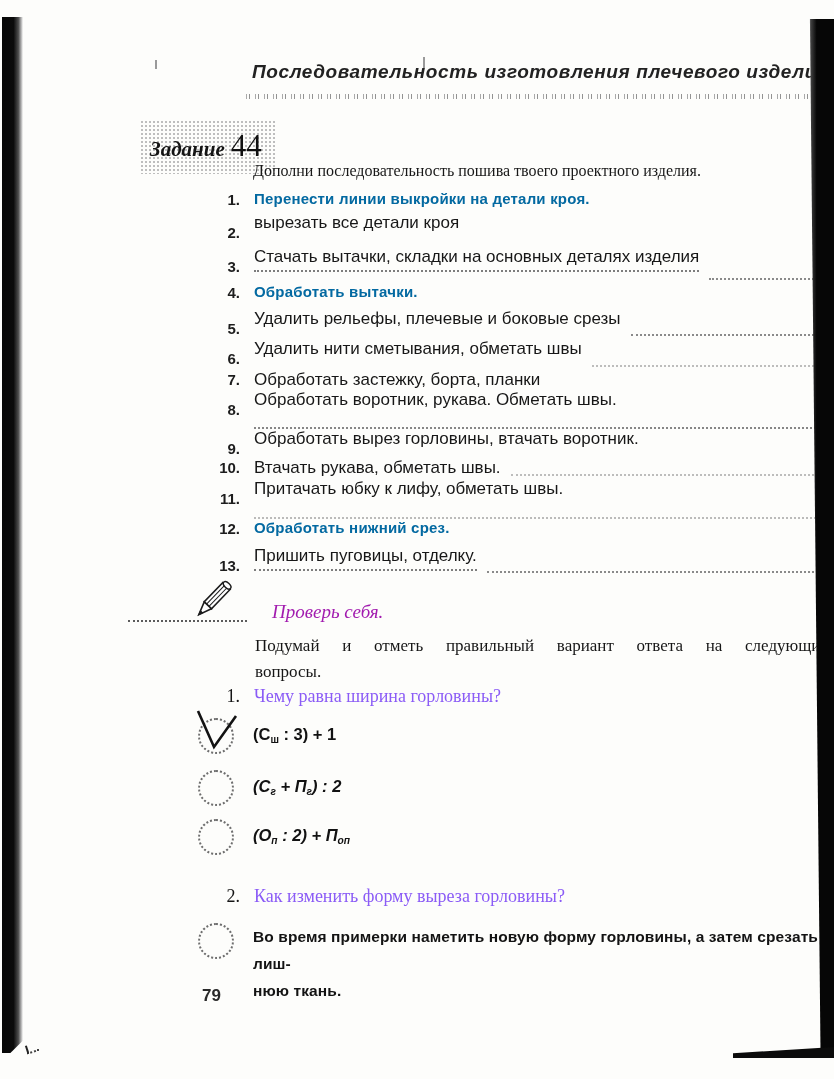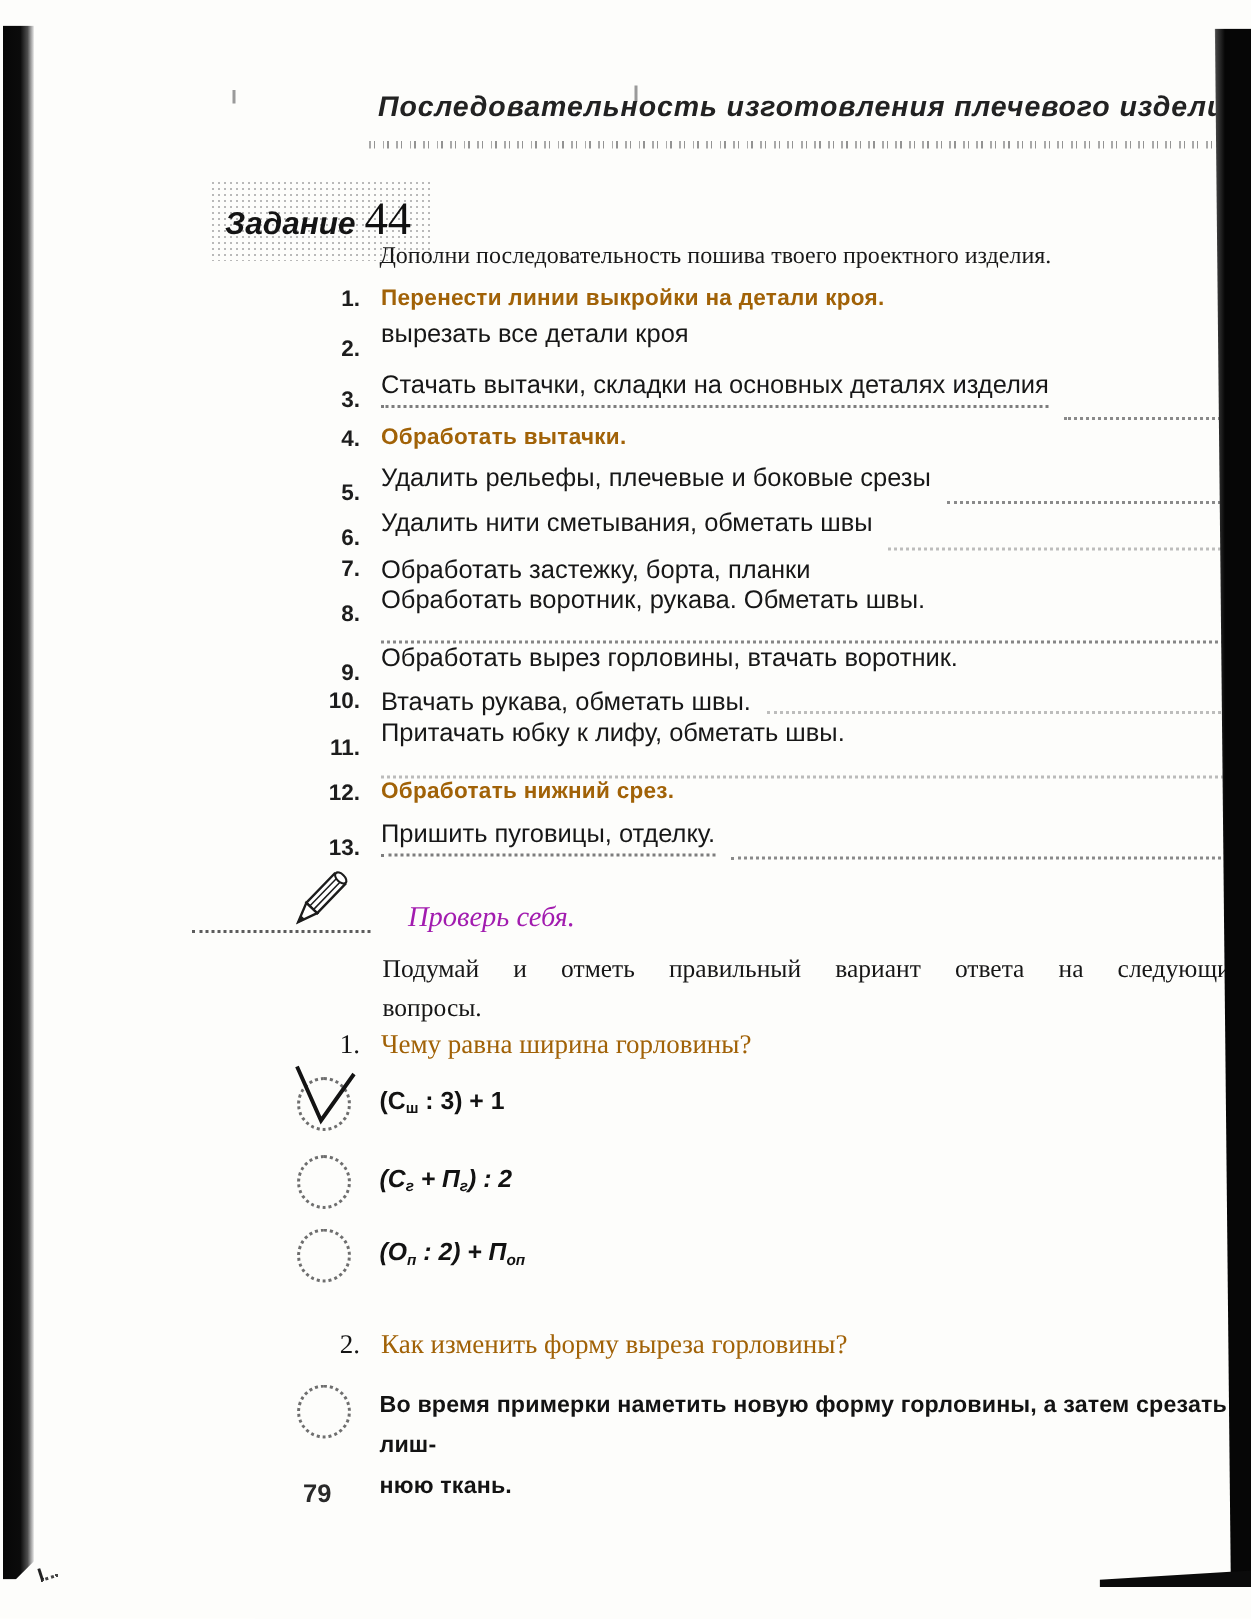--- a/index.html
+++ b/index.html
@@ -22,50 +22,50 @@
   .tick-b{left:423px;top:57px;width:2px;height:11px;}
   
   .title{position:absolute;left:252px;top:61px;z-index:1;
     font-family:"Liberation Sans",sans-serif;font-weight:bold;font-style:italic;
     font-size:19px;letter-spacing:.6px;color:#222;}
   .title-rule{position:absolute;left:246px;top:94px;width:586px;height:5px;z-index:1;opacity:.75;
     background:repeating-linear-gradient(90deg,#8d8d8d 0 1px,transparent 1px 3px,#6f6f6f 3px 4px,transparent 4px 9px);}
   
   .task-badge{position:absolute;left:140px;top:120px;z-index:1;padding:8px 14px 10px 10px;
     background-image:radial-gradient(#b9b9b9 .7px,transparent .8px);background-size:4px 4px;}
-  .task-label{font-family:Liberation Sans, sans-serif;font-style:italic;font-weight:bold;font-size:21px;color:#141414;text-align:center;}
+  .task-label{font-family:Liberation Serif, serif;font-style:italic;font-weight:bold;font-size:21px;color:#141414;text-align:center;}
   .task-number{font-family:"Liberation Serif",serif;font-size:31px;color:#101010;margin-left:6px;}
   .intro{position:absolute;left:253px;top:162px;font-size:16px;color:#181818;z-index:1;}
   
   .steps{position:absolute;left:208px;top:190px;width:614px;z-index:1;}
   .step{display:flex;align-items:flex-start;}
   .snum{flex:0 0 32px;text-align:right;font-family:"Liberation Sans",sans-serif;
     font-size:15px;font-weight:bold;color:#1d1d1d;padding-top:1px;}
   .num-low .snum{padding-top:11px;}
   .stext{margin-left:14px;white-space:nowrap;}
   .t-written{font-family:Liberation Sans, sans-serif;font-size:17px;color:#171717;}
-  .t-print{font-family:"Liberation Sans",sans-serif;font-size:15px;font-weight:bold;color:#a16207;letter-spacing:.2px;}
+  .t-print{font-family:"Liberation Sans",sans-serif;font-size:15px;font-weight:bold;color:#0369a1;letter-spacing:.2px;}
   .u-dot{border-bottom:2px dotted #7d7d7d;padding-bottom:3px;}
   .fill{flex:1;border-bottom:2px dotted #8a8a8a;margin:0 4px 3px 10px;align-self:flex-end;height:16px;}
   .fill-light{opacity:.55;}
   .ansline{border-bottom:2px dotted #868686;margin-left:46px;margin-top:9px;height:0;}
   
   .check-head{position:absolute;left:128px;top:583px;width:700px;height:50px;z-index:1;}
   .check-rule{position:absolute;left:0;top:37px;width:119px;border-bottom:2px dotted #5c5c5c;}
   .pencil{position:absolute;left:56px;top:-10px;}
   .check-title{position:absolute;left:144px;top:18px;font-style:italic;font-size:19px;color:#a21caf;}
   .instruction{position:absolute;left:255px;top:633px;width:573px;z-index:1;
     font-size:17px;color:#161616;line-height:1.5;}
   .just{text-align:justify;text-align-last:justify;}
   
   .question{position:absolute;z-index:1;width:618px;left:208px;}
   .q1{top:686px;} .q2{top:886px;}
   .qhead{display:flex;}
   .qnum{flex:0 0 32px;text-align:right;font-size:18px;color:#151515;}
-  .qtext{margin-left:14px;font-size:18px;color:#a16207;}
+  .qtext{margin-left:14px;font-size:18px;color:#8b5cf6;}
   .opt{display:flex;align-items:center;margin-left:-11px;}
   .q1 .opt1{margin-top:10px;} .q1 .opt2{margin-top:16px;font-style:italic;} .q1 .opt3{margin-top:13px;font-style:italic;}
   .q2 .opt1{margin-top:15px;align-items:flex-start;}
   .circle-wrap{position:relative;width:36px;height:36px;flex:0 0 36px;}
   .circle{position:absolute;left:1px;top:1px;width:32px;height:32px;border:2px dotted #6e6e6e;border-radius:50%;}
   .checkmark{position:absolute;left:-5px;top:-8px;}
   .formula{margin-left:20px;font-family:"Liberation Sans",sans-serif;font-weight:bold;font-size:16.5px;color:#121212;}
   .formula .sub{font-size:.62em;vertical-align:-.3em;}
   .optlines{margin-left:20px;font-family:"Liberation Sans",sans-serif;font-weight:bold;
     font-size:15.5px;color:#131313;line-height:1.75;margin-top:1px;letter-spacing:.1px;}

